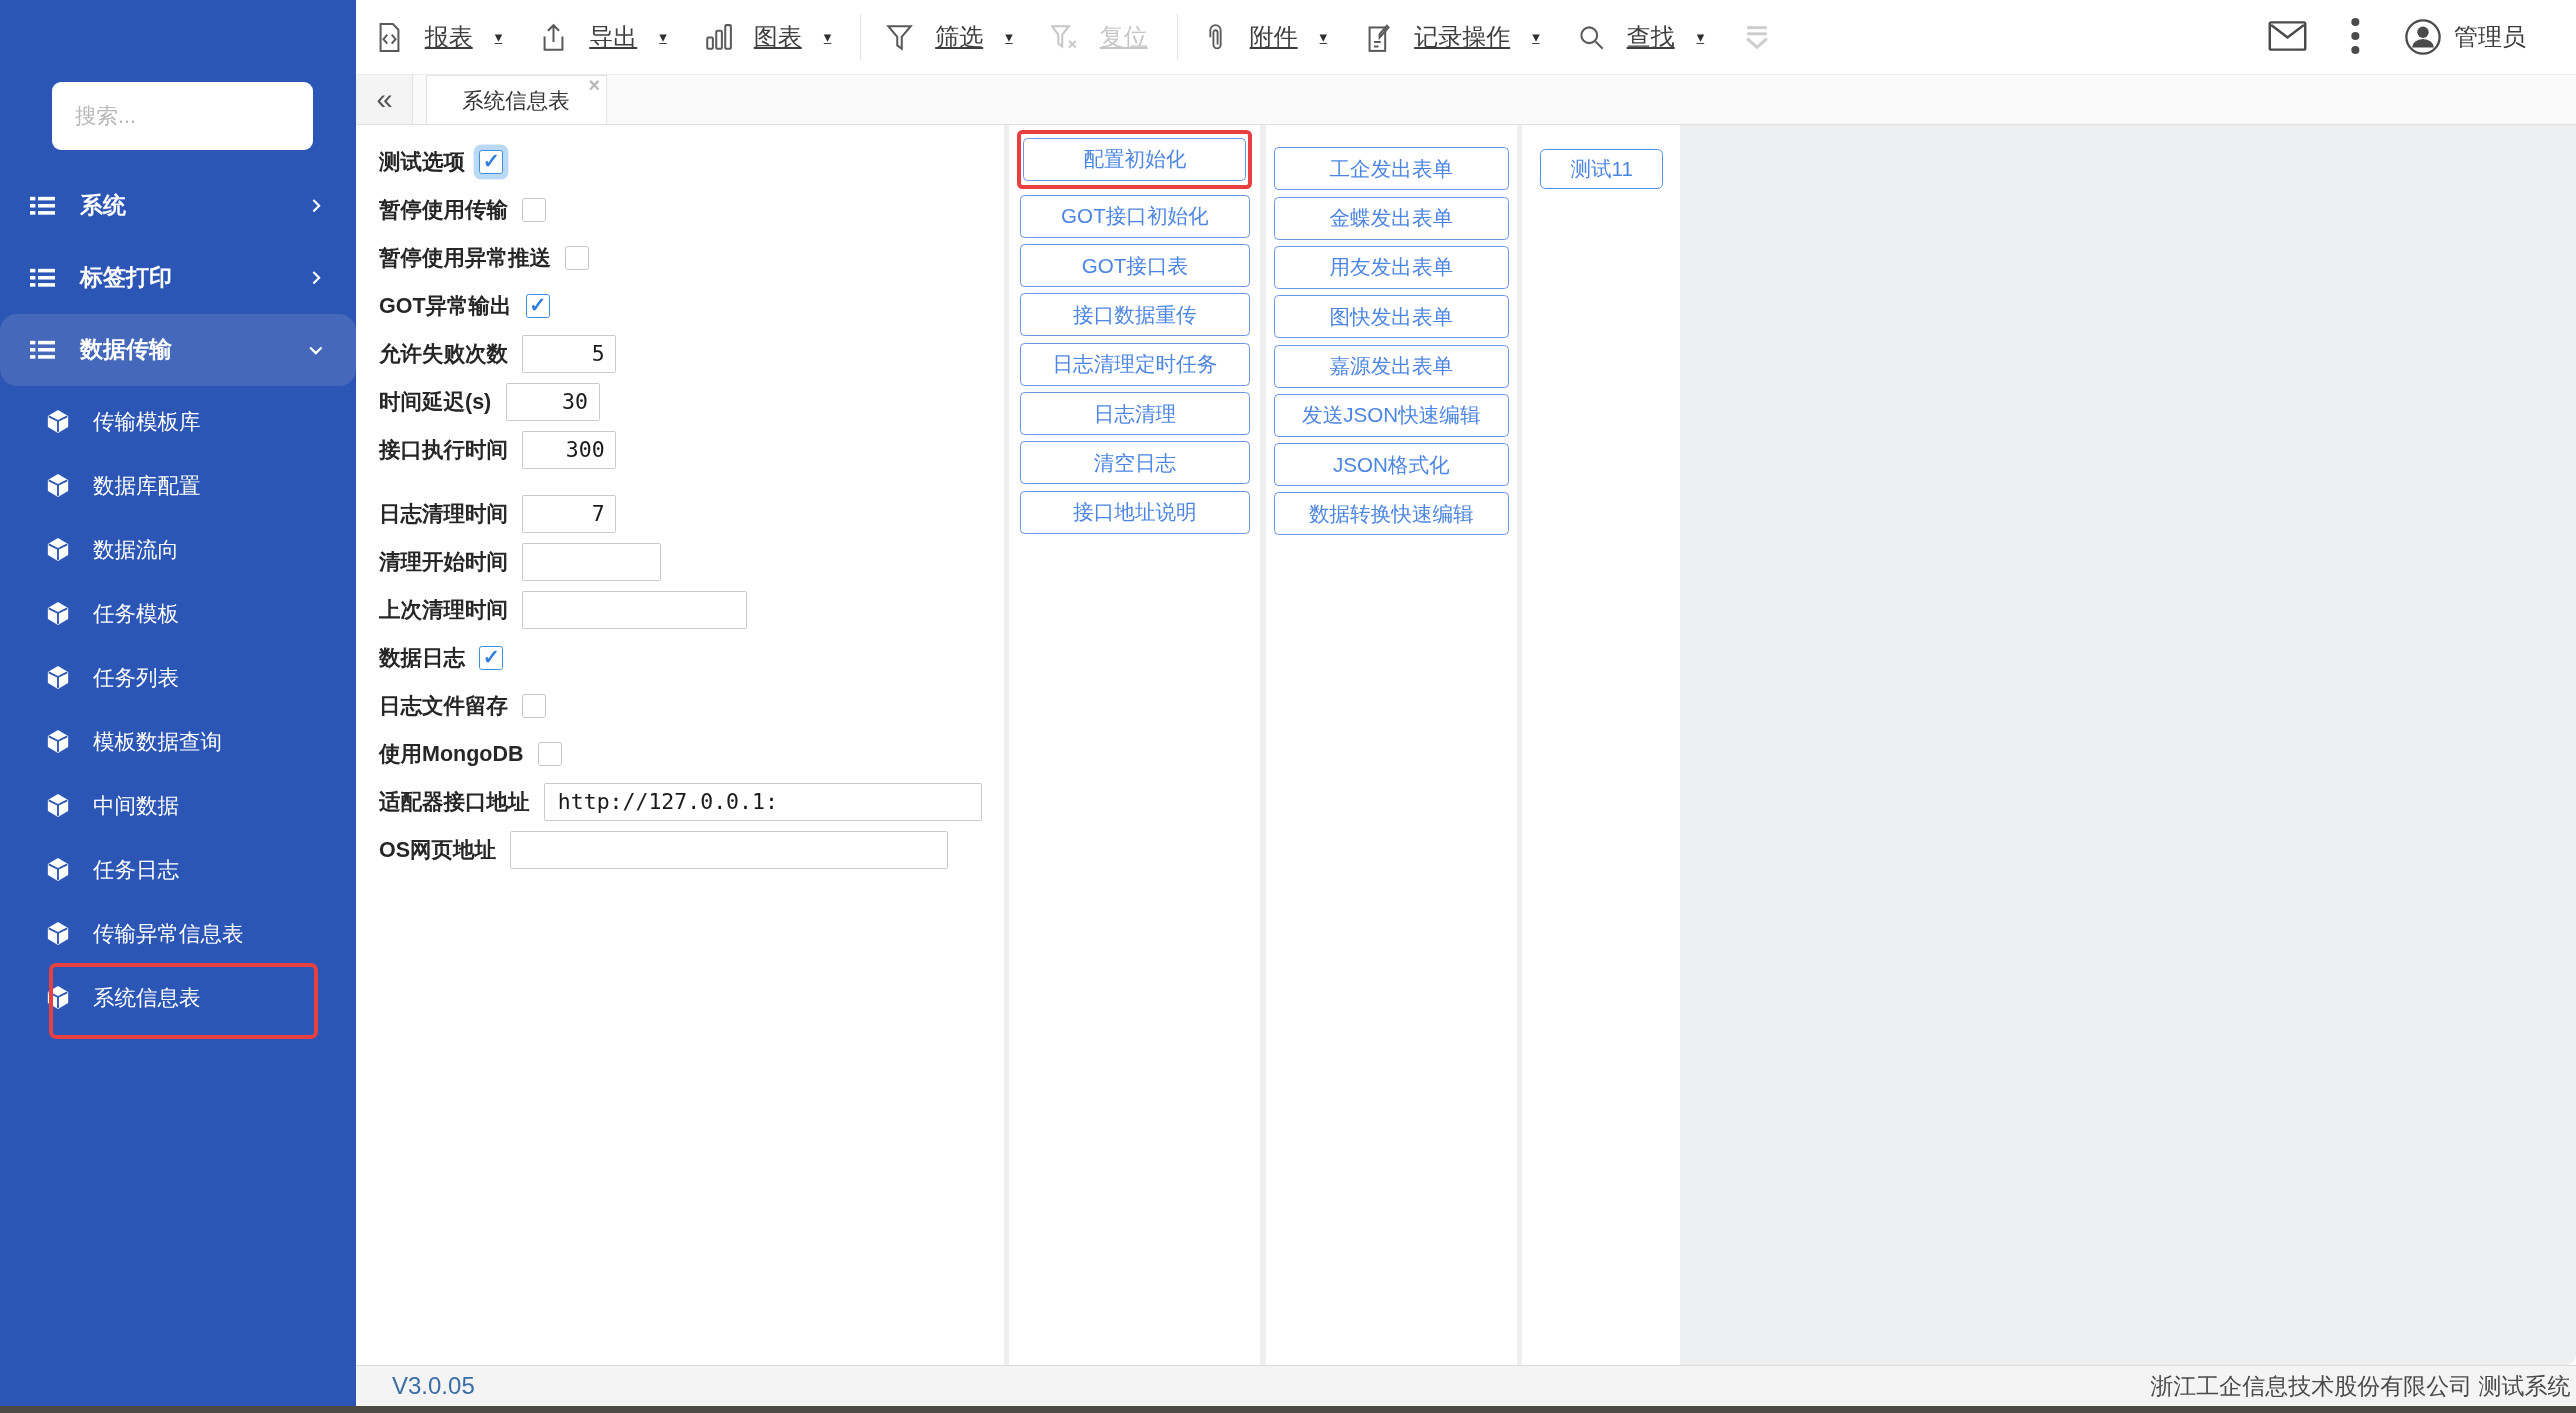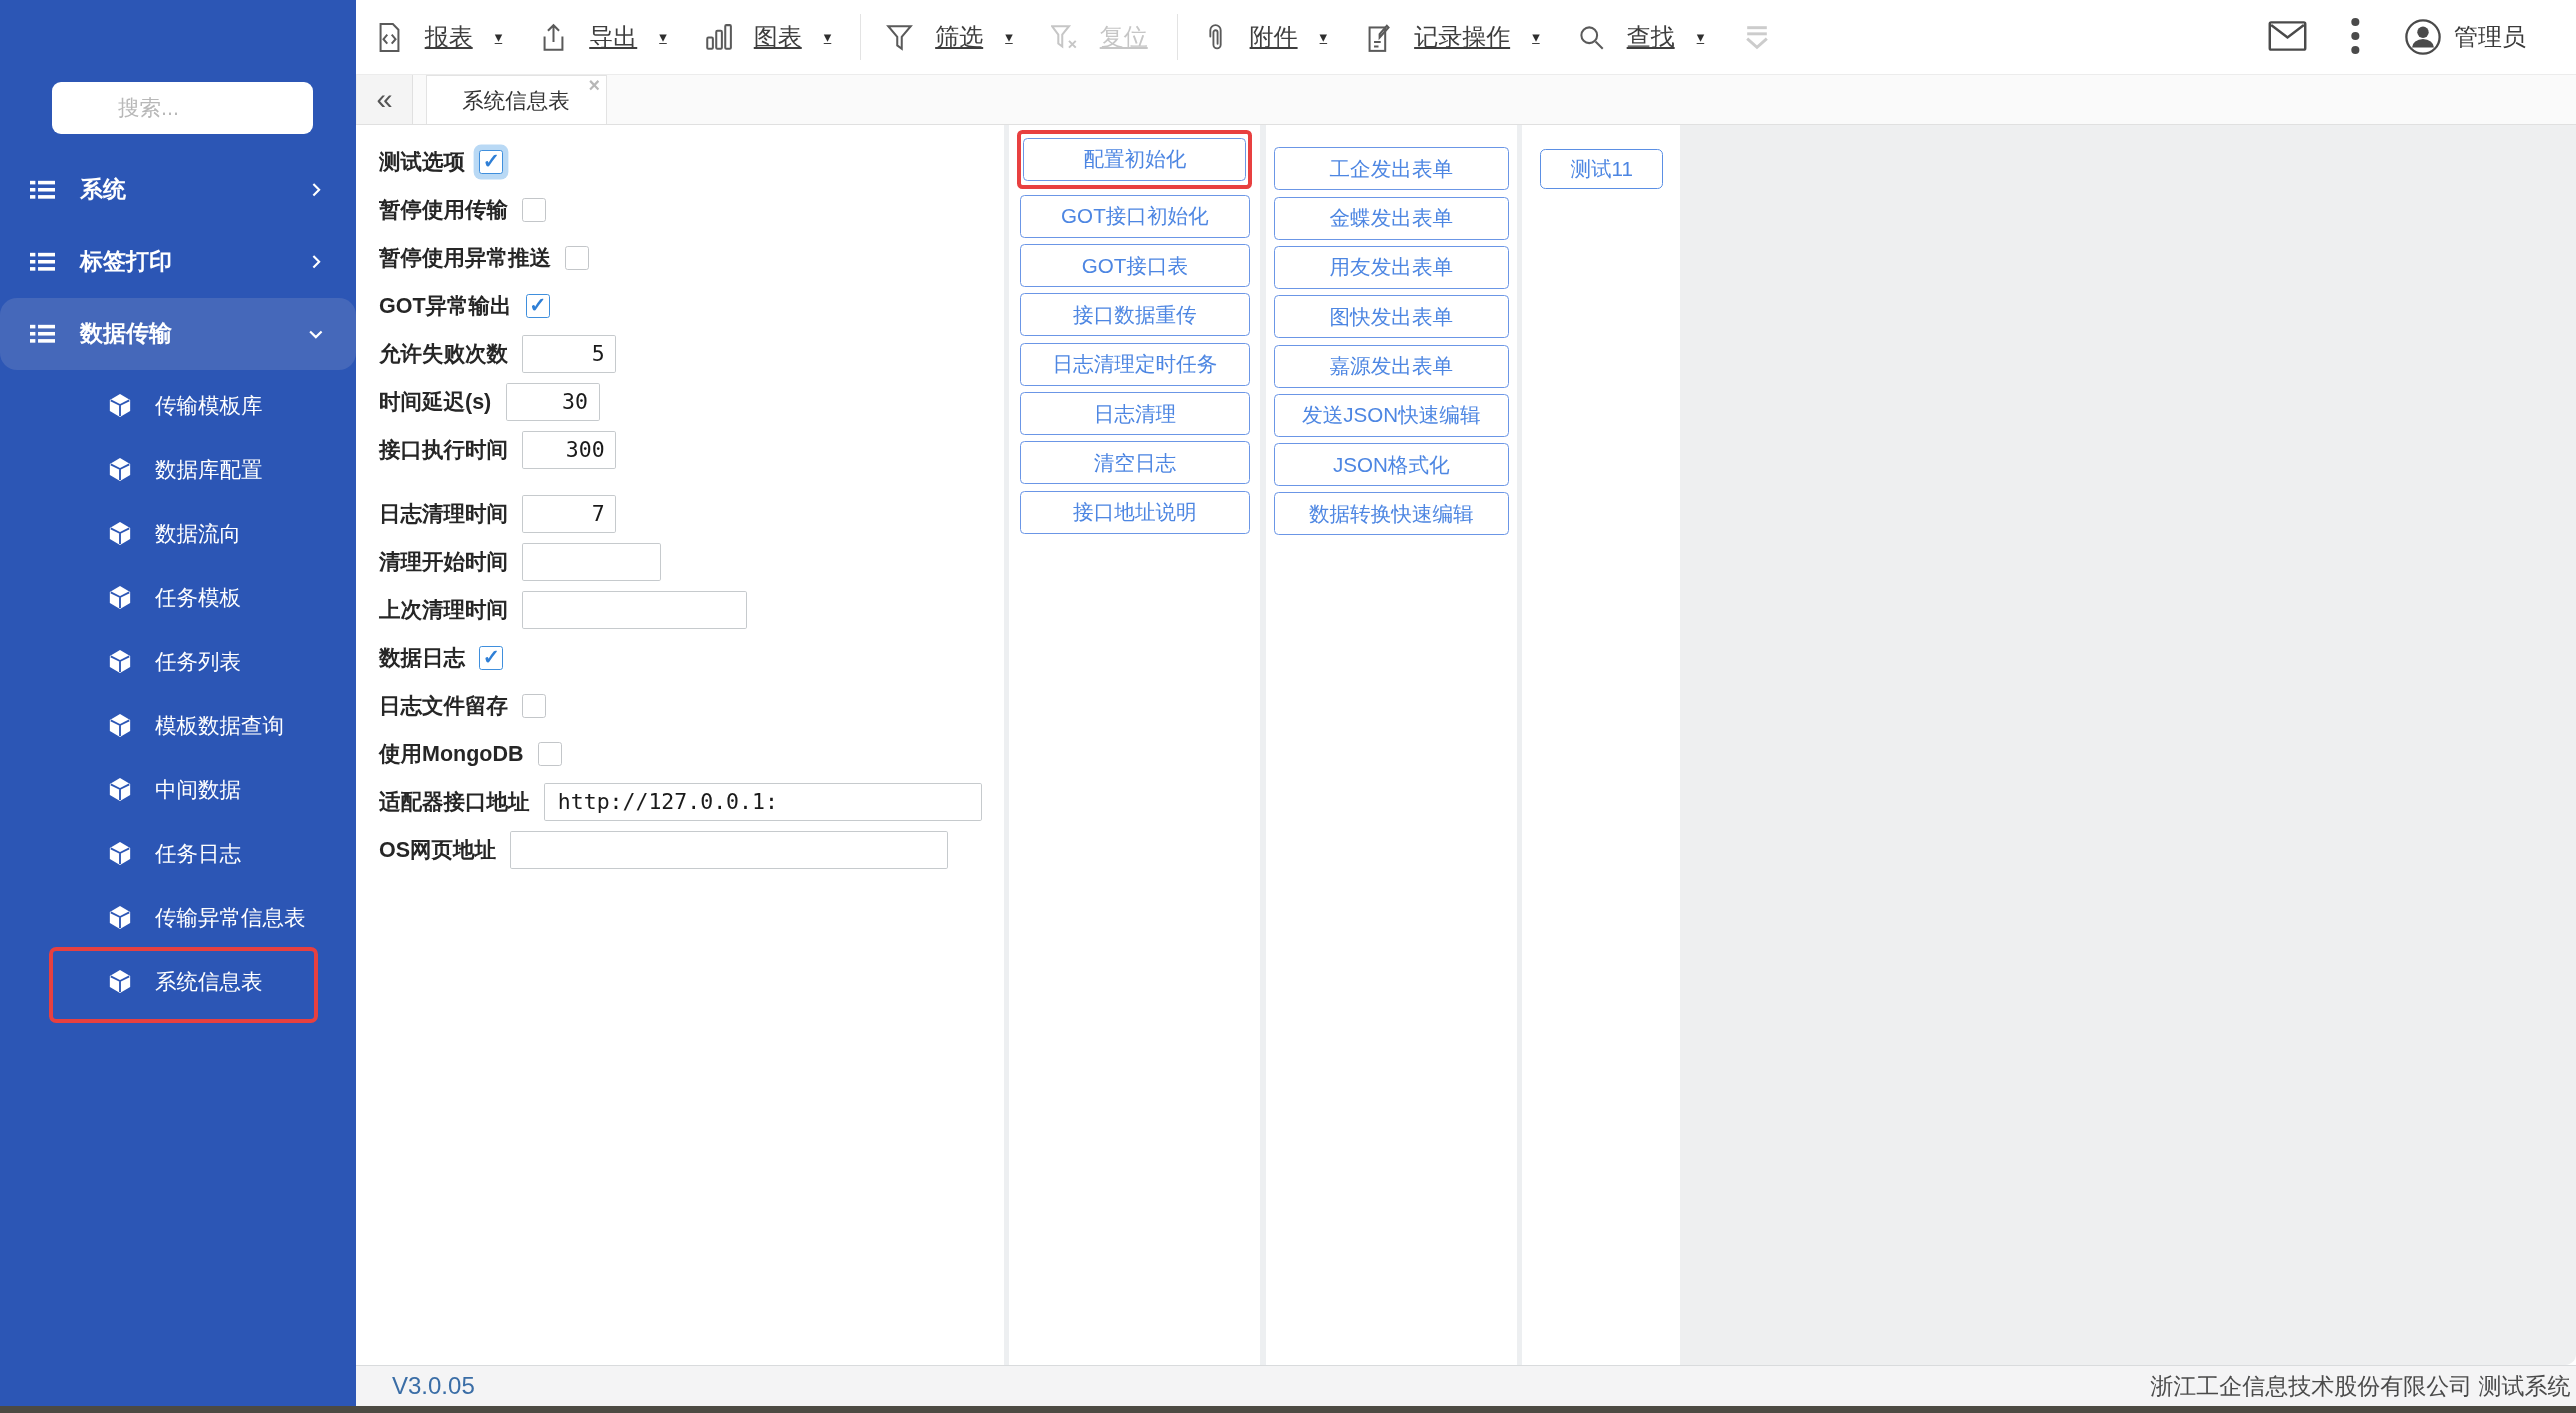--- a/index.html
+++ b/index.html
@@ -1,31 +1,31 @@
 <!DOCTYPE html>
 <html style="font-size:14.3px"><head>
 <meta charset="utf-8">
 <style>
   html,body{margin:0;padding:0;}
   body{width:2576px;height:1413px;font-family:"Liberation Sans",sans-serif;background:#fff;overflow:hidden;}
   .app{position:relative;width:2576px;height:1413px;overflow:hidden;}
 
   
   .sidebar{position:absolute;left:0;top:0;bottom:7.2px;width:356px;background:#2c56b5;color:#fff;}
-  .searchwrap{display:flex;align-items:center;margin:82px 43px 0 52px;height:52px;background:#fff;border-radius:9px;padding-left:43px;}
+  .searchwrap{display:flex;align-items:center;margin:82px 43px 0 52px;height:68px;background:#fff;border-radius:9px;}
   .searchwrap input{flex:1;border:none;outline:none;background:transparent;font-size:21.5px;color:#333;padding-left:23px;font-family:inherit;}
   .searchwrap input::placeholder{color:#b8b8b8;}
   .searchwrap svg{margin-right:19.7px;flex:none;}
   .nav{margin-top:19.7px;}
   .topitem{display:flex;align-items:center;height:72px;padding:0 30px;font-size:23px;font-weight:700;cursor:pointer;}
   .topitem .tlabel{margin-left:25px;}
   .topitem .chev{margin-left:auto;display:flex;}
   .topitem.active{background:#4568ba;border-radius:17px;}
   .subnav{padding-top:3.6px;}
-  .sub{display:flex;align-items:center;height:64px;padding-left:108px;font-size:21.5px;position:relative;cursor:pointer;}
+  .sub{display:flex;align-items:center;height:64px;padding-left:46px;font-size:21.5px;position:relative;cursor:pointer;}
   .sub svg{margin-right:23px;flex:none;}
   .ringSide{position:absolute;left:49px;top:-2.7px;width:261px;height:68px;border:4.5px solid #e74040;border-radius:7.2px;pointer-events:none;}
 
   
   .main{position:absolute;left:356px;top:0;right:0;height:1406px;display:flex;flex-direction:column;}
   .toolbar{height:75px;flex:none;display:flex;align-items:center;padding-left:19.7px;background:#fff;border-bottom:0.9px solid #ececec;box-sizing:border-box;}
   .titem{display:flex;align-items:center;gap:22px;font-size:24px;color:#3e3e3e;margin-right:38px;cursor:pointer;white-space:nowrap;text-decoration:underline;}
   .titem.disabled{color:#c6c6c6;cursor:default;}
   .caret{font-size:15px;color:#2f2f2f;}
   .tdiv{width:0.9px;align-self:stretch;background:#e3e3e3;margin:14.3px 25px 14.3px -9px;}

